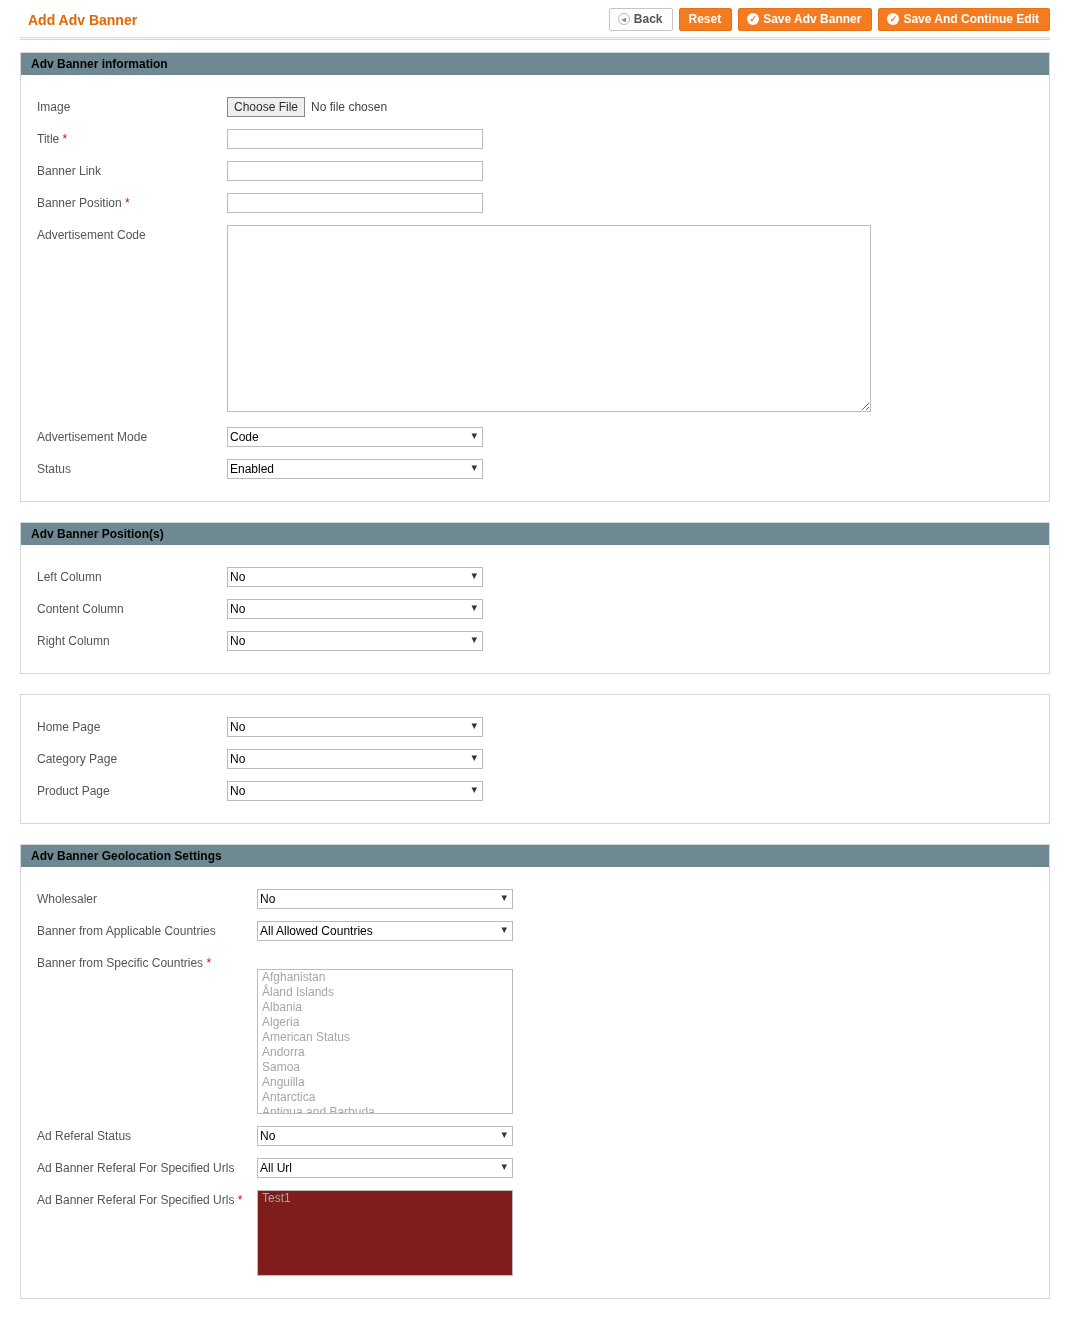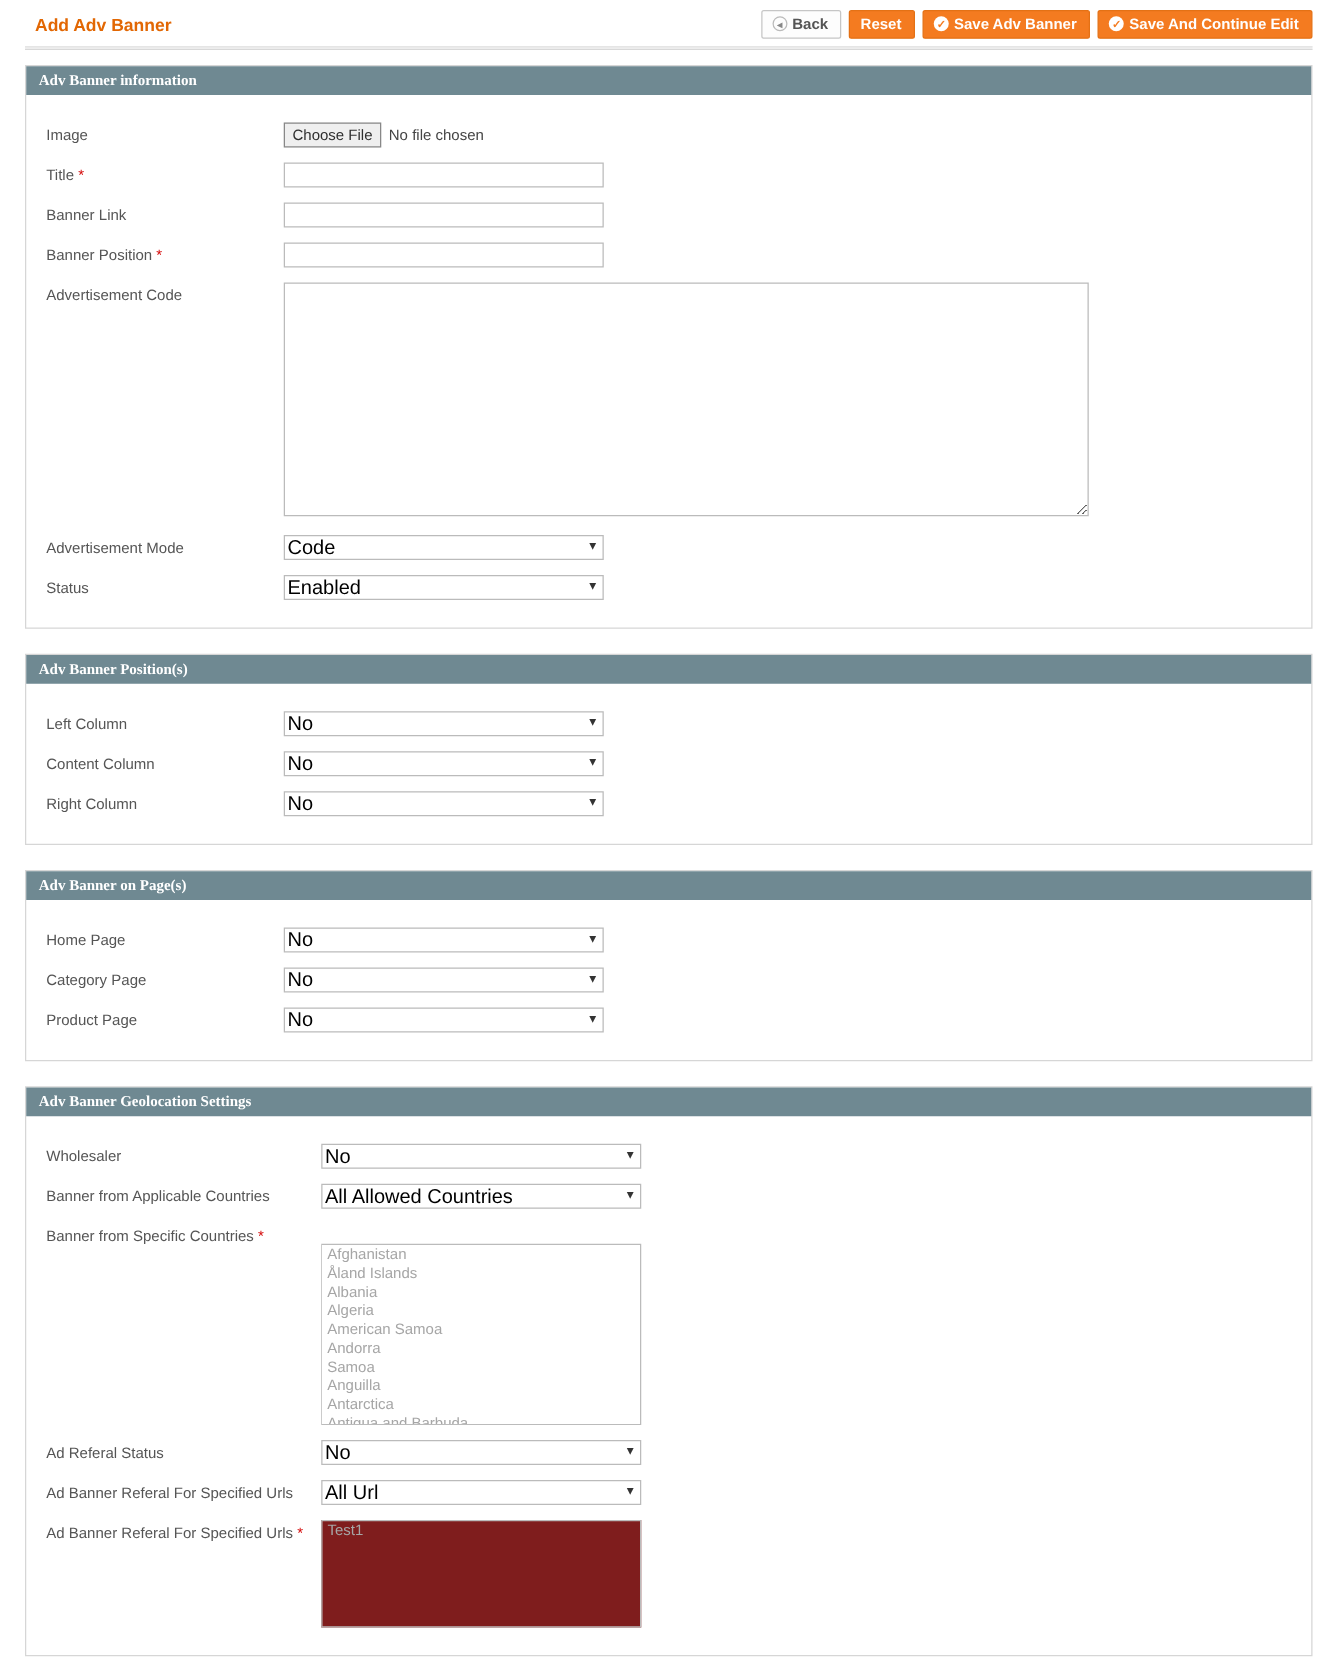--- a/index.html
+++ b/index.html
@@ -67,25 +67,24 @@
   .hr-header {
     height: 3px;
     border-top: 1px solid #e0e0e0;
     border-bottom: 1px solid #d8d8d8;
     margin: 2px 0 12px 0;
     background: #f5f5f5;
   }
   .entry { border: 1px solid #d6d6d6; margin-bottom: 20px; }
   .fieldset-head {
     background: #6f8992;
-    color: #ffffff;
+    color: #000000;
     font-weight: bold;
     font-size: 12px;
     padding: 4px 10px;
-    font-family: Liberation Serif, serif;
   }
   .fieldset-body { padding: 16px 16px 16px 16px; }
   .form-row { display: flex; padding: 6px 0; align-items: flex-start; }
   .form-label {
     width: 190px;
     color: #555;
     padding-top: 3px;
     padding-right: 10px;
   }
   .req { color: #d40707; }
@@ -99,21 +98,21 @@
   .textarea-lg {
     width: 644px; height: 187px;
     border: 1px solid #bbb;
     padding: 3px;
     font-size: 12px;
     resize: both;
   }
   .select-sm {
     width: 256px; height: 20px;
     border: 1px solid #bbb;
-    font-size: 16px;
+    font-size: 12px;
     padding: 0 2px;
     background: #fff;
     appearance: none;
     -webkit-appearance: none;
   }
   .select-wrap {
     position: relative;
     width: 256px;
   }
   .select-wrap::after {
@@ -249,21 +248,20 @@
       <div class="form-row">
         <div class="form-label">Right Column</div>
         <div class="form-field">
             <div class="select-wrap"><select class="select-sm"><option>No</option></select></div>
           </div>
       </div>
     </div>
   </div>
 
   <div class="entry">
-    <div class="fieldset-head">Adv Banner on Page(s)</div>
     <div class="fieldset-body">
       <div class="form-row">
         <div class="form-label">Home Page</div>
         <div class="form-field">
             <div class="select-wrap"><select class="select-sm"><option>No</option></select></div>
           </div>
       </div>
       <div class="form-row">
         <div class="form-label">Category Page</div>
         <div class="form-field">
@@ -295,21 +293,21 @@
           </div>
       </div>
       <div class="form-row">
         <div class="form-label"><span>Banner from Specific Countries</span> <span class="req">*</span></div>
         <div class="form-field">
           <div class="multiselect" id="countries-list">
               <div>Afghanistan</div>
               <div>Åland Islands</div>
               <div>Albania</div>
               <div>Algeria</div>
-              <div>American Samoa</div>
+              <div>American Status</div>
               <div>Andorra</div>
               <div>Samoa</div>
               <div>Anguilla</div>
               <div>Antarctica</div>
               <div>Antigua and Barbuda</div>
             </div>
         </div>
       </div>
       <div class="form-row">
         <div class="form-label">Ad Referal Status</div>

